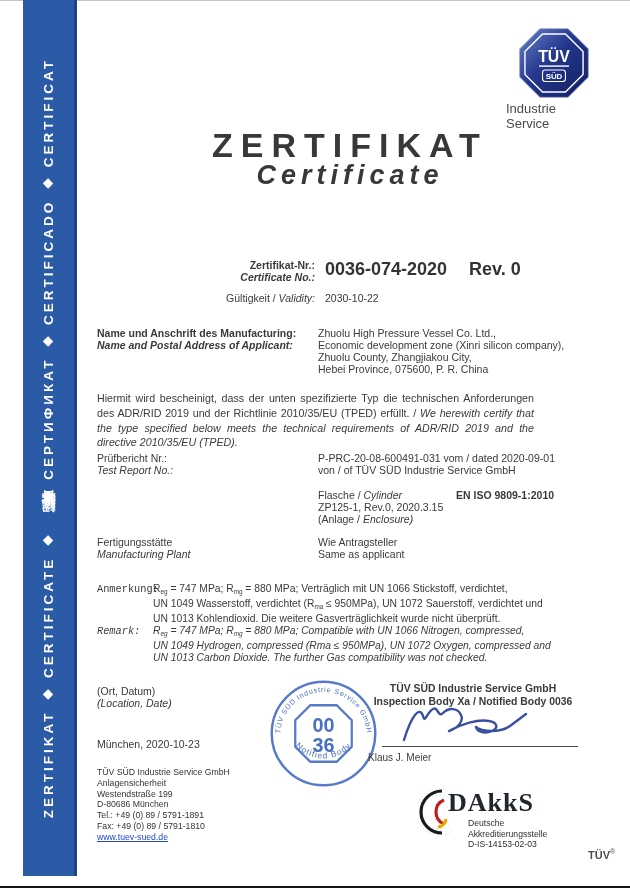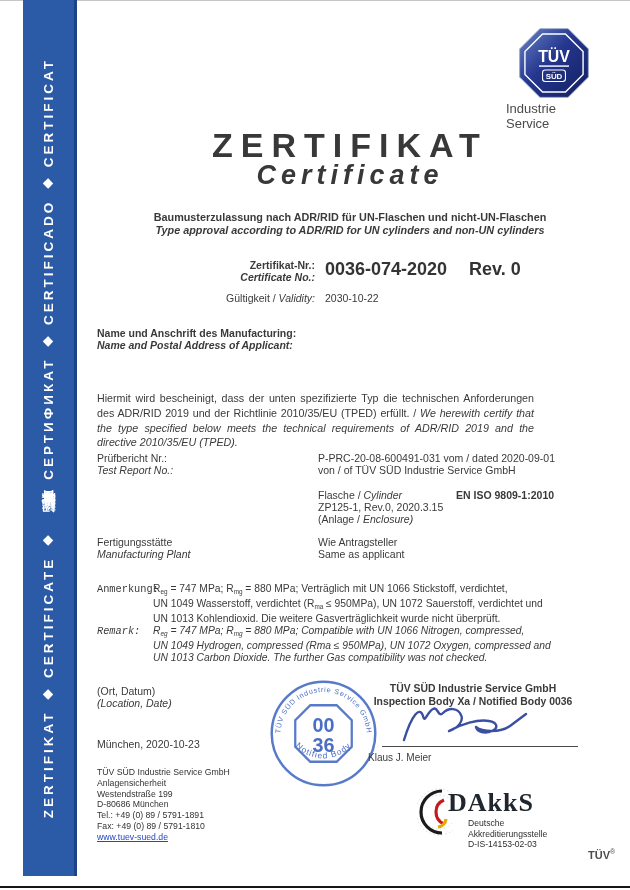--- a/index.html
+++ b/index.html
@@ -103,41 +103,43 @@
     <polygon points="29,9 55,9 75,29 75,55 55,75 29,75 9,55 9,29" fill="none" stroke="#ffffff" stroke-width="1.6"></polygon>
     <text x="42" y="41" text-anchor="middle" fill="#ffffff" font-size="18" font-weight="bold" font-family="Liberation Sans, sans-serif">TÜV</text>
     <line x1="25" y1="45.5" x2="59" y2="45.5" stroke="#ffffff" stroke-width="1.6"></line>
     <rect x="29" y="50" width="26" height="13" rx="3" fill="none" stroke="#ffffff" stroke-width="1.2"></rect>
     <text x="42" y="60" text-anchor="middle" fill="#ffffff" font-size="9" font-weight="bold" font-family="Liberation Sans, sans-serif">SÜD</text>
   </svg>
   <div class="abs logo-caption">Industrie Service</div>
 
   <div class="abs title-de">ZERTIFIKAT</div>
   <div class="abs title-en">Certificate</div>
-  <div class="abs subtitle">
-    <div>Baumusterzulassung nach ADR/RID für UN-Flaschen und nicht-UN-Flaschen</div>
-    <div class="i">Type approval according to ADR/RID for UN cylinders and non-UN cylinders</div>
-  </div>
 
   <div class="abs lbl-right small">
     <div>Zertifikat-Nr.:</div>
     <div class="i">Certificate No.:</div>
   </div>
   <div class="abs certno-val">
     <span>0036-074-2020</span><span class="rev">Rev. 0</span>
   </div>
 
   <div class="abs validity-lbl small">
     <span>Gültigkeit / </span><span class="i">Validity:</span>
   </div>
   <div class="abs validity-val small">2030-10-22</div>
 
   <div class="abs app-lbl small">
     <div>Name und Anschrift des Manufacturing:</div>
     <div class="i">Name and Postal Address of Applicant:</div>
+  </div>
+  <div class="abs app-val small">
+    <div>Zhuolu High Pressure Vessel Co. Ltd.,</div>
+    <div>Economic development zone (Xinri silicon company),</div>
+    <div>Zhuolu County, Zhangjiakou City,</div>
+    <div>Hebei Province, 075600, P. R. China</div>
   </div>
 
   <div class="abs statement">
     <span>Hiermit wird bescheinigt, dass der unten spezifizierte Typ die technischen Anforderungen des ADR/RID 2019 und der Richtlinie 2010/35/EU (TPED) erfüllt. / </span><span class="i">We herewith certify that the type specified below meets the technical requirements of ADR/RID 2019 and the directive 2010/35/EU (TPED).</span>
   </div>
 
   <div class="abs tr-lbl small">
     <div>Prüfbericht Nr.:</div>
     <div class="i">Test Report No.:</div>
   </div>

